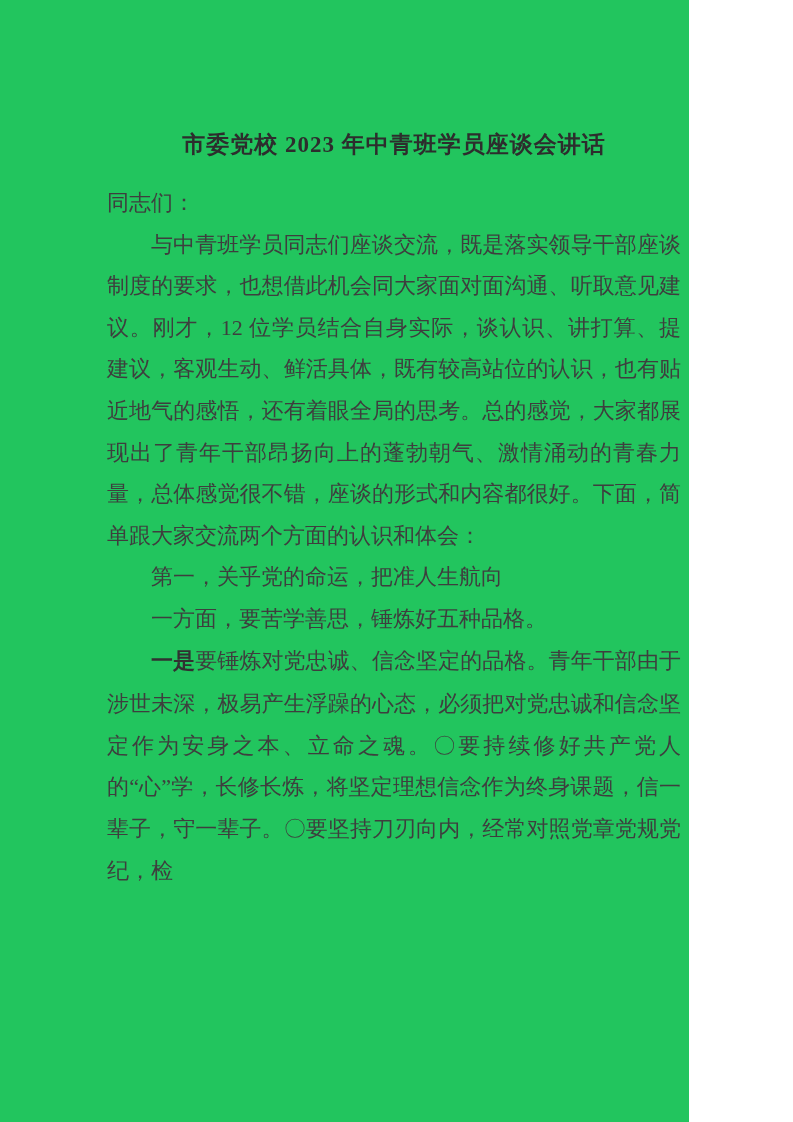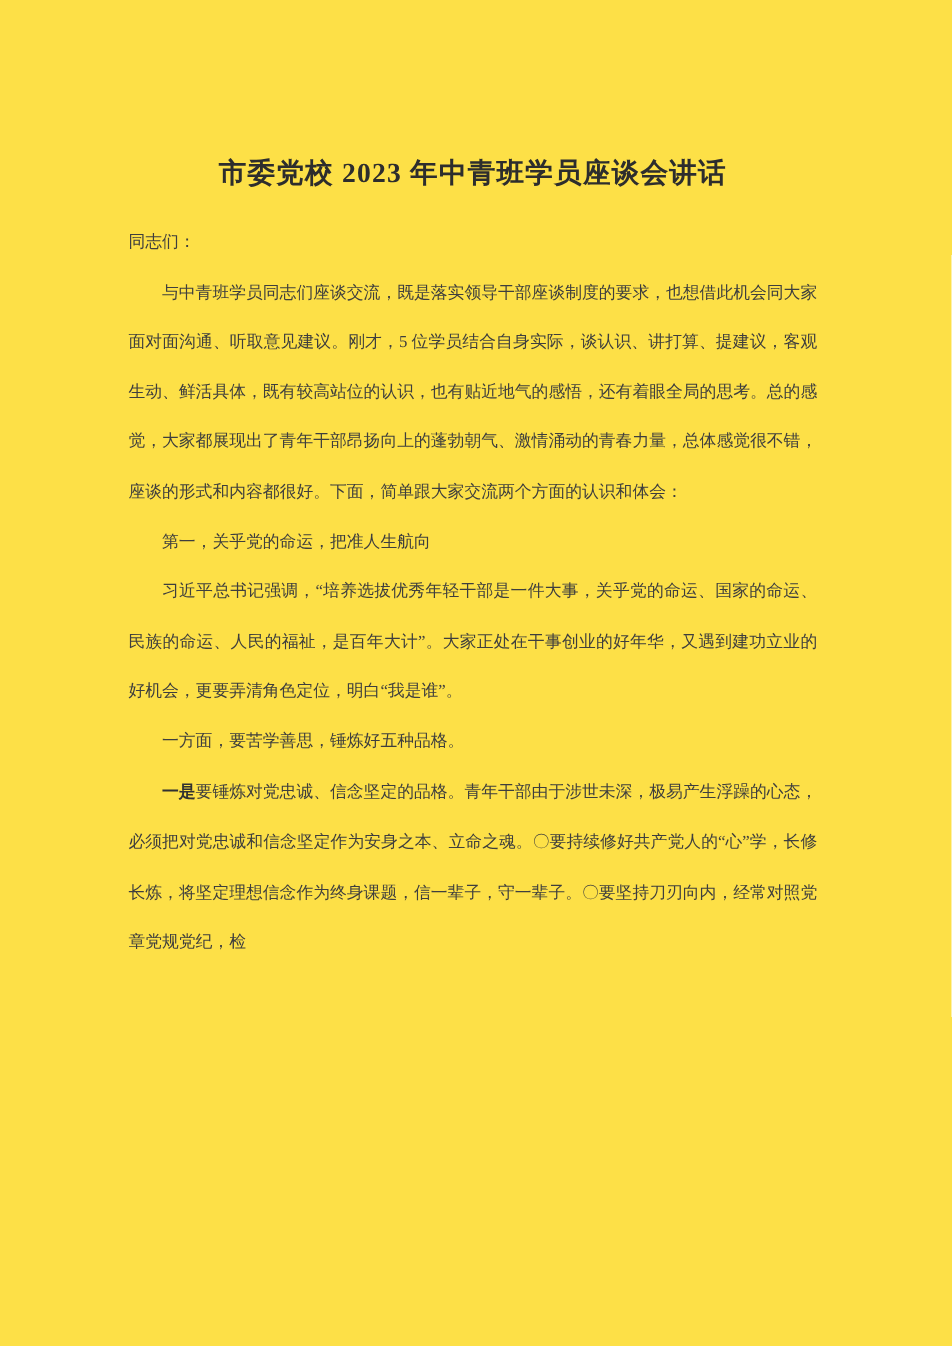--- a/index.html
+++ b/index.html
@@ -2,23 +2,23 @@
 <html><head>
 <meta charset="utf-8">
 <style>
   html, body {
     margin: 0;
     padding: 0;
     background: #ffffff;
   }
   .page {
     position: relative;
-    width: 793px;
+    width: 689px;
     height: 1122px;
-    background: #fde047;
+    background: #22c55e;
     overflow: hidden;
     font-family: "Liberation Serif", "DejaVu Serif", serif;
   }
   .doc {
     position: absolute;
     left: 107px;
     top: 0;
     width: 574px;
     color: #3e3e3e;
   }
@@ -26,21 +26,21 @@
     margin: 130px 0 22px 0;
     text-align: center;
     font-size: 23px;
     line-height: 30px;
     font-weight: 700;
     color: #2d2d2d;
     letter-spacing: 1px;
   }
   .line {
     margin: 0;
-    font-size: 14px;
+    font-size: 22px;
     line-height: 41.6px;
     text-align: justify;
     letter-spacing: 0;
   }
   .indent {
     text-indent: 2em;
   }
   .run-bold {
     font-weight: 700;
     color: #313131;
@@ -50,24 +50,23 @@
 </head>
 <body>
 
 <div class="page">
   <div class="doc">
 
     <h1 class="doc-title">市委党校 2023 年中青班学员座谈会讲话</h1>
 
     <p class="line">同志们：</p>
 
-    <p class="line indent">与中青班学员同志们座谈交流，既是落实领导干部座谈制度的要求，也想借此机会同大家面对面沟通、听取意见建议。刚才，5 位学员结合自身实际，谈认识、讲打算、提建议，客观生动、鲜活具体，既有较高站位的认识，也有贴近地气的感悟，还有着眼全局的思考。总的感觉，大家都展现出了青年干部昂扬向上的蓬勃朝气、激情涌动的青春力量，总体感觉很不错，座谈的形式和内容都很好。下面，简单跟大家交流两个方面的认识和体会：</p>
+    <p class="line indent">与中青班学员同志们座谈交流，既是落实领导干部座谈制度的要求，也想借此机会同大家面对面沟通、听取意见建议。刚才，12 位学员结合自身实际，谈认识、讲打算、提建议，客观生动、鲜活具体，既有较高站位的认识，也有贴近地气的感悟，还有着眼全局的思考。总的感觉，大家都展现出了青年干部昂扬向上的蓬勃朝气、激情涌动的青春力量，总体感觉很不错，座谈的形式和内容都很好。下面，简单跟大家交流两个方面的认识和体会：</p>
 
     <p class="line indent">第一，关乎党的命运，把准人生航向</p>
 
-    <p class="line indent">习近平总书记强调，“培养选拔优秀年轻干部是一件大事，关乎党的命运、国家的命运、民族的命运、人民的福祉，是百年大计”。大家正处在干事创业的好年华，又遇到建功立业的好机会，更要弄清角色定位，明白“我是谁”。</p>
 
     <p class="line indent">一方面，要苦学善思，锤炼好五种品格。</p>
 
     <p class="line indent"><span class="run-bold">一是</span><span>要锤炼对党忠诚、信念坚定的品格。青年干部由于涉世未深，极易产生浮躁的心态，必须把对党忠诚和信念坚定作为安身之本、立命之魂。〇要持续修好共产党人的“心”学，长修长炼，将坚定理想信念作为终身课题，信一辈子，守一辈子。〇要坚持刀刃向内，经常对照党章党规党纪，检</span></p>
 
   </div>
 </div>
 
 </body></html>

